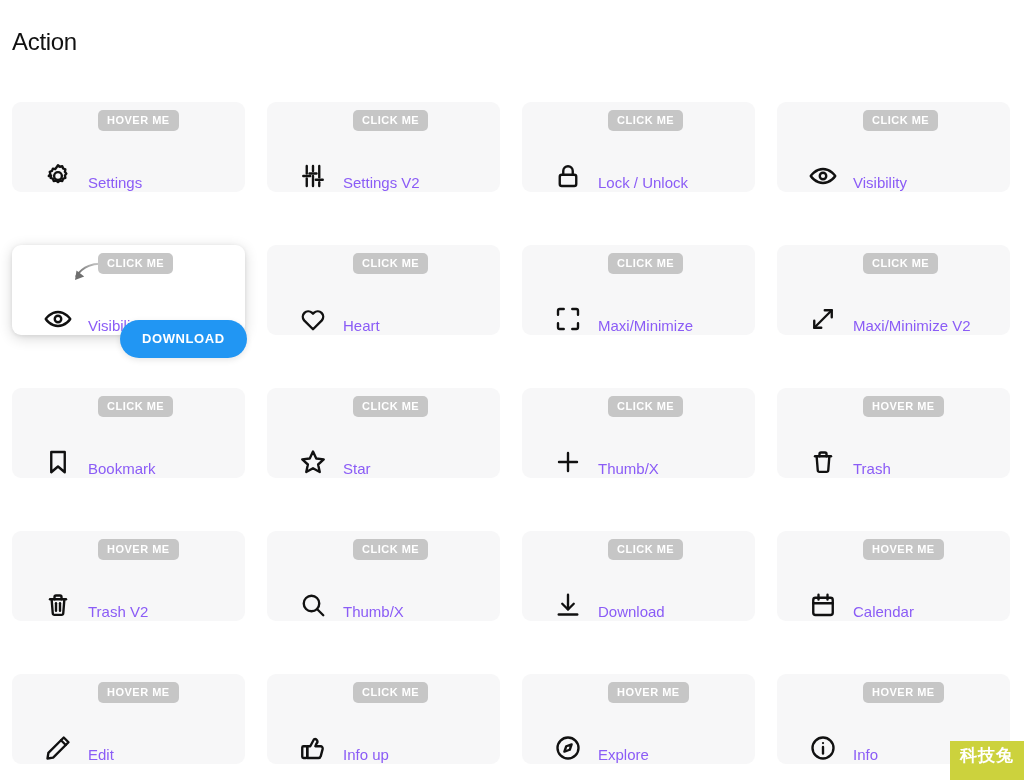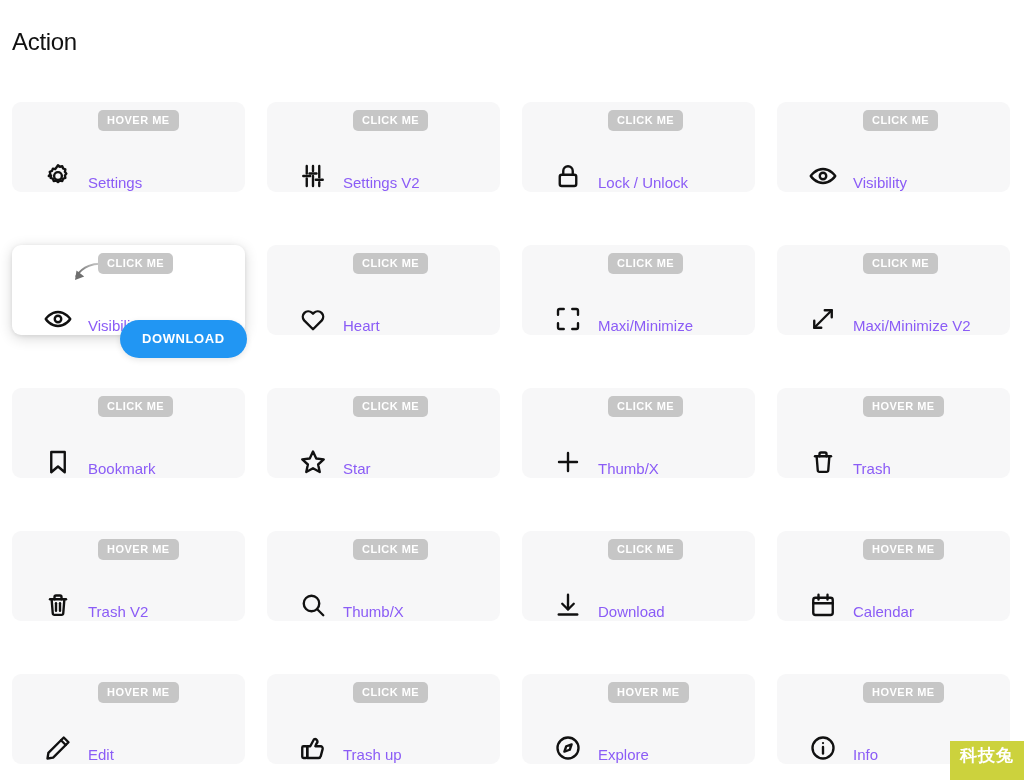--- a/index.html
+++ b/index.html
@@ -329,21 +329,21 @@
       <span class="card-label">Edit</span>
     </div>
     <div class="card">
       <span class="badge">CLICK ME</span>
       <span class="card-icon">
         <svg width="30" height="30" viewBox="0 0 24 24" fill="none" stroke="currentColor" stroke-width="1.9" stroke-linecap="round" stroke-linejoin="round">
           <path d="M7.4 10.6h2.4l3-5.6a2 2 0 0 1 2 3.4l-.9 2.2h4.1a1.8 1.8 0 0 1 1.7 2.3l-1.5 5.6a2 2 0 0 1-1.9 1.5H7.4z"></path>
           <rect x="3.4" y="10.6" width="4" height="9.4" rx="1"></rect>
         </svg>
       </span>
-      <span class="card-label">Trash up</span>
+      <span class="card-label">Info up</span>
     </div>
     <div class="card">
       <span class="badge">HOVER ME</span>
       <span class="card-icon">
         <svg width="30" height="30" viewBox="0 0 24 24" fill="none" stroke="currentColor" stroke-width="1.9" stroke-linecap="round" stroke-linejoin="round">
           <circle cx="12" cy="12" r="8.4"></circle>
           <polygon points="14.9,9.1 10.6,10.6 9.1,14.9 13.4,13.4"></polygon>
         </svg>
       </span>
       <span class="card-label">Explore</span>

